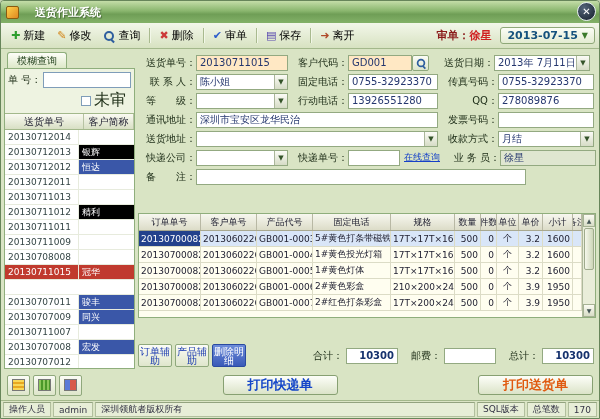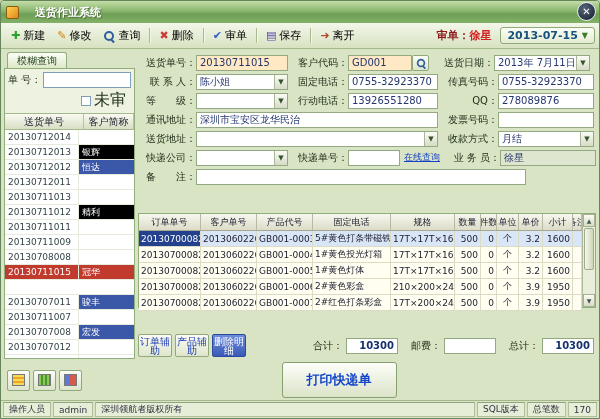--- a/index.html
+++ b/index.html
@@ -102,21 +102,21 @@
   .sumval { width:52px; height:16px; border:1px solid #93a981; background:#fff; font-size:10px; display:flex; align-items:center; justify-content:flex-end; padding:0 3px; color:#16326e; font-weight:bold; }
 
   
   .print-row { flex:0 0 28px; display:flex; align-items:center; gap:3px; padding:0 6px 2px 6px; }
   .qbtn { width:23px; height:21px; background:linear-gradient(#fbfcf6,#dde5ca); border:1px solid #8fa87c; border-radius:2px; display:flex; align-items:center; justify-content:center; padding:0; }
   .qicon { width:13px; height:12px; border:1px solid #777; }
   .qicon1 { background:repeating-linear-gradient(0deg,#f8d858 0 2px,#e8a820 2px 4px); }
   .qicon2 { background:repeating-linear-gradient(90deg,#8cc85c 0 2px,#4a9828 2px 4px); }
   .qicon3 { background:linear-gradient(90deg,#5a7ad8 0 50%,#d85a4a 50% 100%); }
   .pr-spacer { flex:1; }
-  .pbtn { height:36px; padding:0 24px; font-size:13px; font-weight:bold; background:linear-gradient(#fdfef9,#dbe3c8); border:1px solid #87a072; border-radius:3px; }
+  .pbtn { height:20px; padding:0 24px; font-size:13px; font-weight:bold; background:linear-gradient(#fdfef9,#dbe3c8); border:1px solid #87a072; border-radius:3px; }
   .pbtn.express { color:#1446c8; }
   .pbtn.delivery { color:#e05a10; }
 
   
   .statusbar { flex:0 0 17px; display:flex; gap:2px; padding:1px 2px; background:#dbe5c5; border-top:1px solid #a3b88b; font-size:9px; }
   .seg { border:1px solid #b2bf9e; border-top-color:#93a37f; background:#e7eed7; display:flex; align-items:center; padding:0 5px; color:#334; white-space:nowrap; }
   .seg.grow2 { flex:1; }
 </style>
 </head>
 <body>
@@ -234,20 +234,24 @@
             <div class="list-row selected">
               <span class="c1">20130711015</span>
               <span class="c2">冠华</span>
             </div>
             <div class="list-row">
               <span class="c2"></span>
             </div>
             <div class="list-row">
               <span class="c1">20130707011</span>
               <span class="c2" style="background: rgb(58, 87, 168); color: rgb(255, 255, 255);">骏丰</span>
+            </div>
+            <div class="list-row">
+              <span class="c1">20130707009</span>
+              <span class="c2" style="background: rgb(58, 87, 168); color: rgb(255, 255, 255);">同兴</span>
             </div>
             <div class="list-row">
               <span class="c1">20130711007</span>
               <span class="c2"></span>
             </div>
             <div class="list-row">
               <span class="c1">20130707008</span>
               <span class="c2" style="background: rgb(58, 87, 168); color: rgb(255, 255, 255);">宏发</span>
             </div>
             <div class="list-row">
@@ -495,20 +499,21 @@
         <button class="qbtn">
           <span class="qicon qicon2"></span>
         </button>
         <button class="qbtn">
           <span class="qicon qicon3"></span>
         </button>
       </span>
     <span class="pr-spacer"></span>
     <button class="pbtn express">打印快递单</button>
     <span class="pr-spacer"></span>
+    <button class="pbtn delivery">打印送货单</button>
   </div>
 
   <div class="statusbar">
       <span class="seg">操作人员</span>
       <span class="seg">admin</span>
       <span class="seg grow2">深圳领航者版权所有</span>
       <span class="seg">SQL版本</span>
       <span class="seg">总笔数</span>
       <span class="seg">170</span>
     </div>

